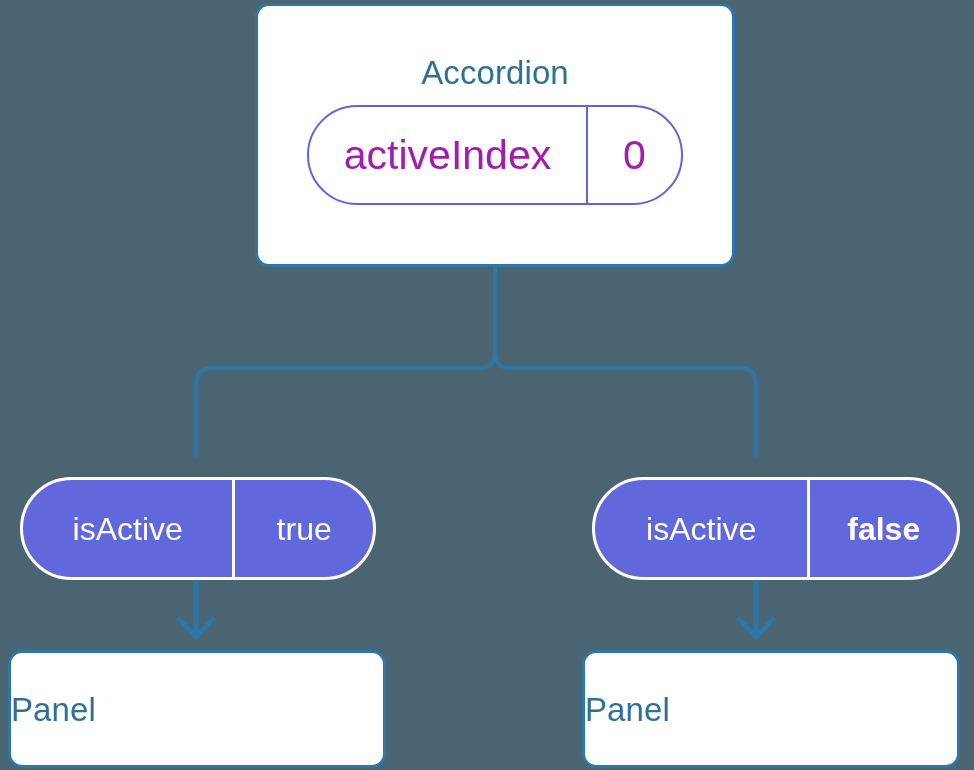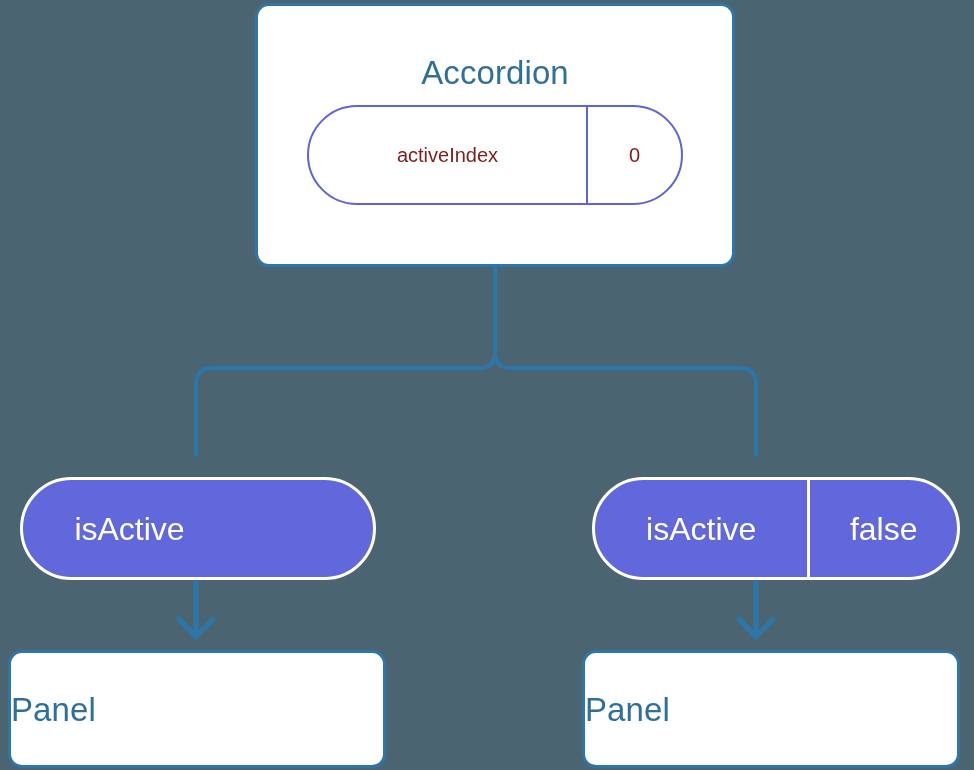--- a/index.html
+++ b/index.html
@@ -101,22 +101,22 @@
     line-height: 1;
   }
 
   
   .pill-outline {
     border: 2px solid #5f63dd;
     background: transparent;
   }
   .pill-outline .pill-key,
   .pill-outline .pill-value {
-    color: #7f1d1d;
-    font-size: 20px;
+    color: #a21caf;
+    font-size: 41px;
   }
   .pill-outline .pill-value {
     border-left: 2px solid #5f63dd;
   }
 
   
   .pill-filled {
     border: 3px solid #ffffff;
     background: #6168dc;
     margin-top: 13px;
@@ -149,21 +149,21 @@
   #pill-is-active-left .pill-key   { width: 213px; }
   #pill-is-active-left .pill-value { width: 143px; }
 
   #pill-is-active-right {
     left: 592px;
     top: 464px;
     width: 368px;
     height: 103px;
   }
   #pill-is-active-right .pill-key   { width: 216px; }
-  #pill-is-active-right .pill-value { width: 152px; }
+  #pill-is-active-right .pill-value { width: 152px; font-weight: bold; }
 </style>
 </head>
 <body>
 
 <div id="diagram-root">
 
   <svg id="connector-layer" viewBox="0 0 974 770" width="974" height="770" aria-hidden="true">
 
     <path d="M 495 267 L 495 352 Q 495 368 511 368 L 740 368 Q 756 368 756 384 L 756 455" fill="none" stroke="#2f76a8" stroke-width="4" stroke-linecap="round"></path>
     <path d="M 495 267 L 495 352 Q 495 368 479 368 L 212 368 Q 196 368 196 384 L 196 455" fill="none" stroke="#2f76a8" stroke-width="4" stroke-linecap="round"></path>
@@ -183,20 +183,21 @@
     <div class="card-title">Accordion</div>
 
     <div class="pill pill-outline" id="pill-active-index">
       <span class="pill-key">activeIndex</span>
       <span class="pill-value">0</span>
     </div>
   </div>
 
   <div class="pill pill-filled" id="pill-is-active-left">
     <span class="pill-key">isActive</span>
+    <span class="pill-value">true</span>
   </div>
 
   <div class="pill pill-filled" id="pill-is-active-right">
     <span class="pill-key">isActive</span>
     <span class="pill-value">false</span>
   </div>
 
   <div class="card panel-card" id="panel-card-left">
     <div class="card-title">Panel</div>
   </div>

